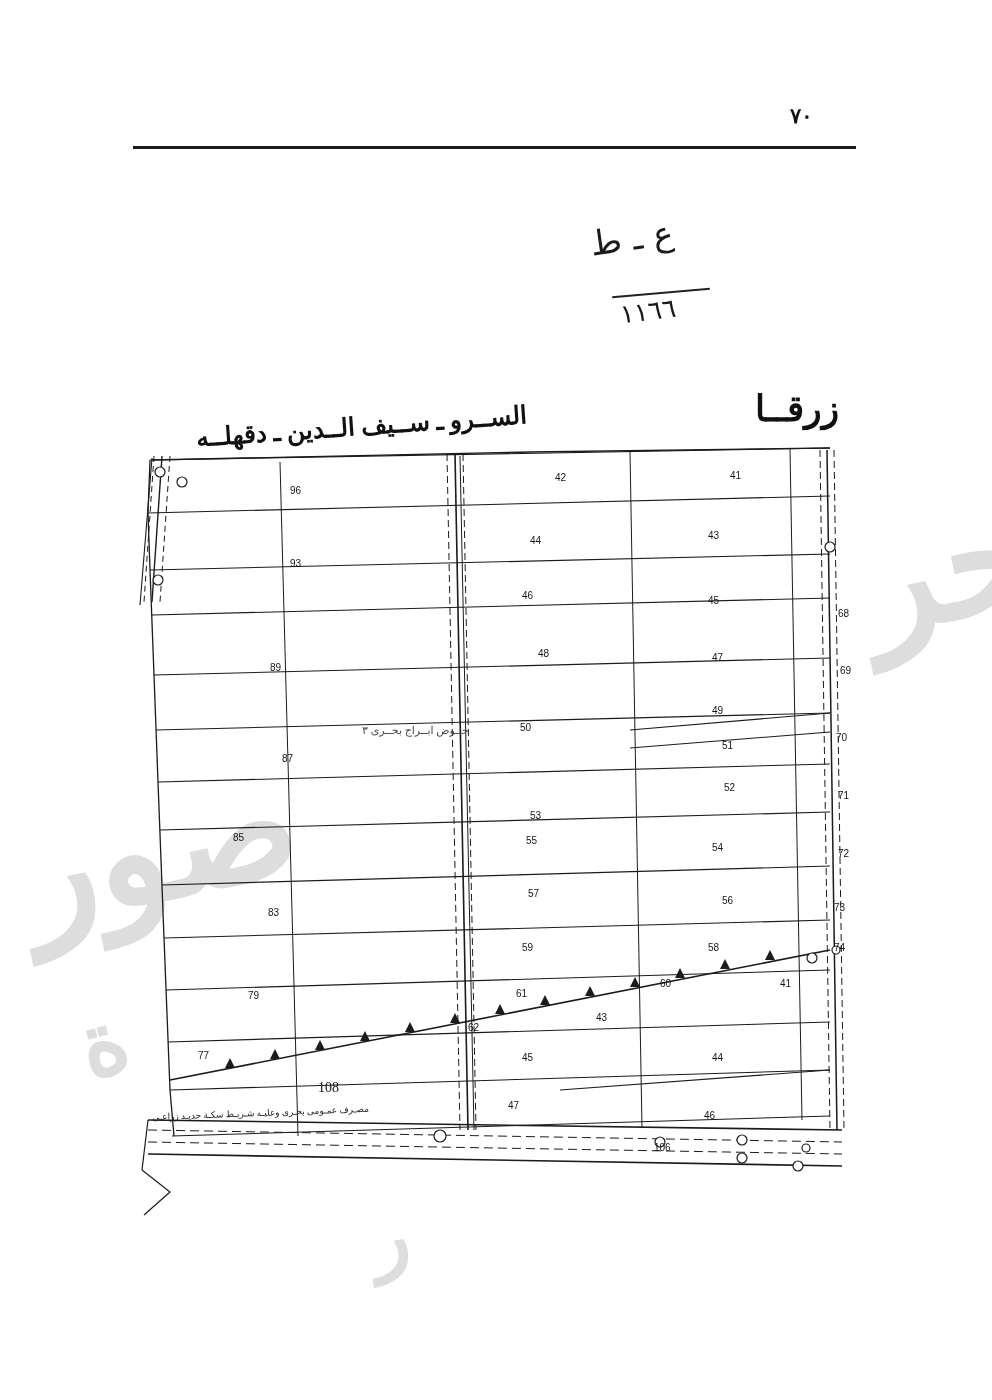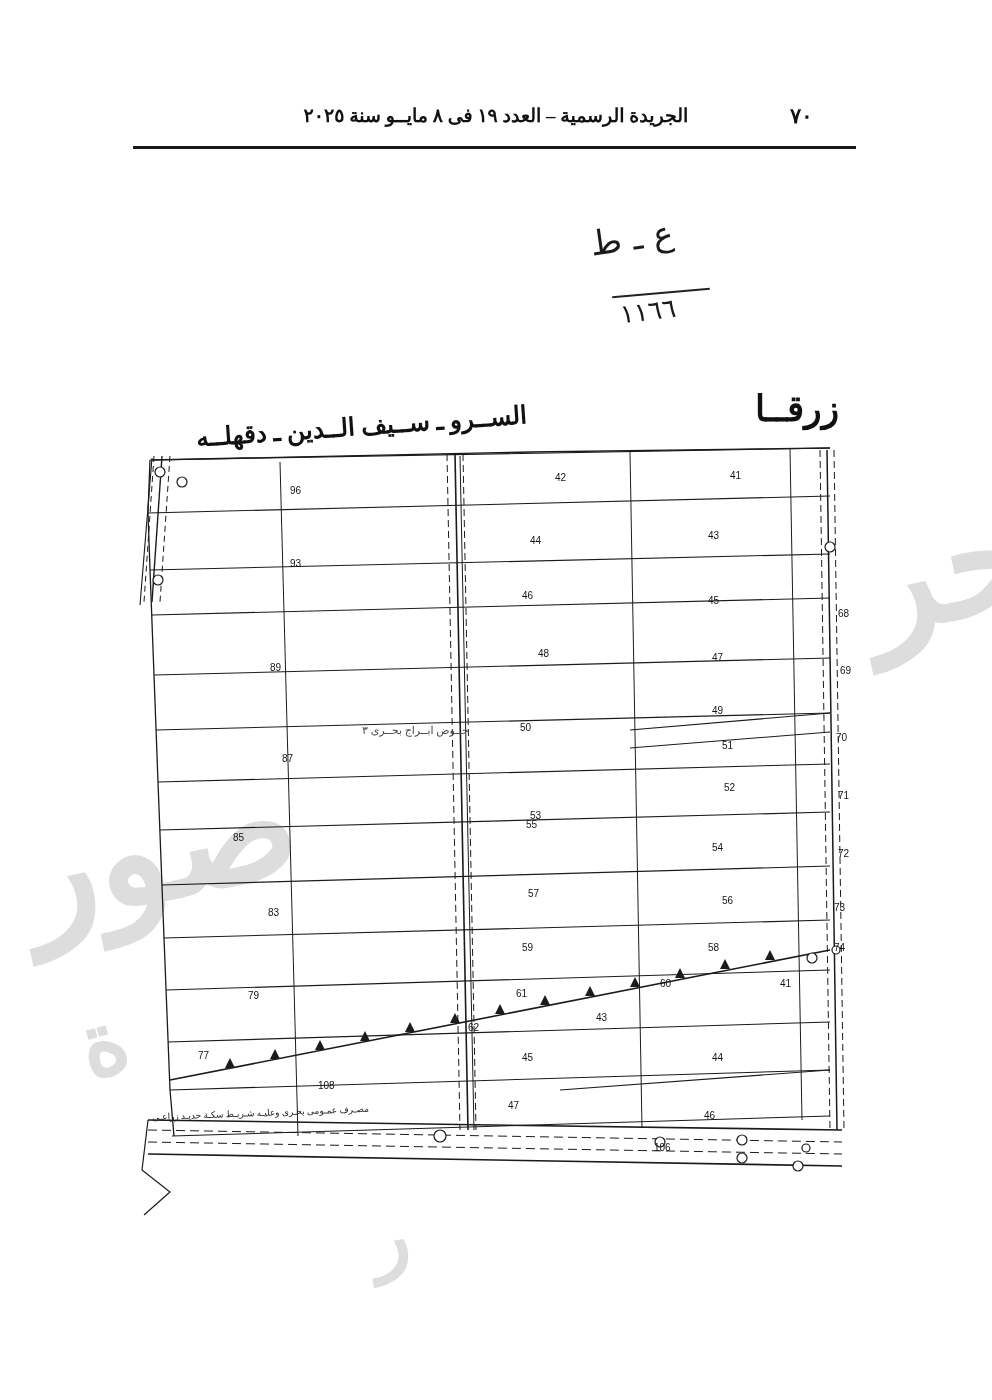--- a/index.html
+++ b/index.html
@@ -148,21 +148,21 @@
   .map-area svg { display: block; }
 
   .plot-label {
     position: absolute;
     font-size: 10px;
     font-family: "Liberation Sans", sans-serif;
     color: #141414;
     z-index: 5;
     white-space: nowrap;
   }
-  .plot-label.big { font-size: 10px; }
+  .plot-label.big { font-size: 14px; font-family: Liberation Serif, serif; }
 
   .field-note {
     position: absolute;
     font-size: 11px;
     font-family: "Liberation Serif", serif;
     color: #4a4a4a;
     z-index: 5;
     white-space: nowrap;
   }
   .drain-note {
@@ -172,21 +172,20 @@
     color: #222;
     z-index: 6;
     white-space: nowrap;
     transform: rotate(-2.2deg);
   }
 </style>
 </head>
 <body>
 
 <div class="page-header">
-  <div class="header-line-text">الجريدة الرسمية – العدد ١٩ فى ٨ مايــو سنة ٢٠٢٥</div>
   <div class="page-number">٧٠</div>
   <div class="header-rule"></div>
 </div>
 
 <div class="handwriting">
   <div class="hw-sign">ع ـ ط</div>
   <div class="hw-underline"></div>
   <div class="hw-number">١١٦٦</div>
 </div>
 
@@ -305,21 +304,21 @@
   <span class="plot-label" style="top:560px; left:118px;">79</span>
   <span class="plot-label" style="top:620px; left:68px;">77</span>
   <span class="plot-label big" style="top:650px; left:188px;">108</span>
 
   <span class="plot-label" style="top:42px;  left:425px;">42</span>
   <span class="plot-label" style="top:105px; left:400px;">44</span>
   <span class="plot-label" style="top:160px; left:392px;">46</span>
   <span class="plot-label" style="top:218px; left:408px;">48</span>
   <span class="plot-label" style="top:292px; left:390px;">50</span>
   <span class="plot-label" style="top:352px; left:400px;margin-top:28px;">53</span>
-  <span class="plot-label" style="top:389px; left:396px;">55</span>
+  <span class="plot-label" style="top:405px; left:396px;">55</span>
   <span class="plot-label" style="top:458px; left:398px;">57</span>
   <span class="plot-label" style="top:512px; left:392px;">59</span>
   <span class="plot-label" style="top:558px; left:386px;">61</span>
   <span class="plot-label" style="top:592px; left:338px;text-align:center;">62</span>
   <span class="plot-label" style="top:622px; left:392px;">45</span>
   <span class="plot-label" style="top:670px; left:378px;">47</span>
 
   <span class="plot-label" style="top:40px;  left:600px;">41</span>
   <span class="plot-label" style="top:100px; left:578px;">43</span>
   <span class="plot-label" style="top:165px; left:578px;">45</span>

